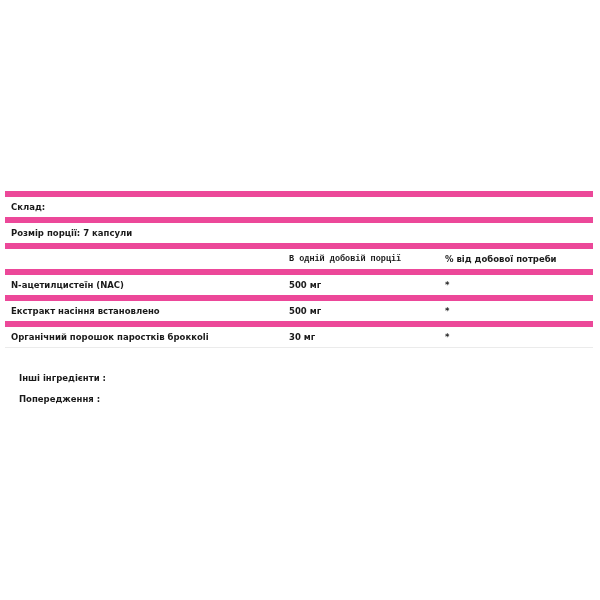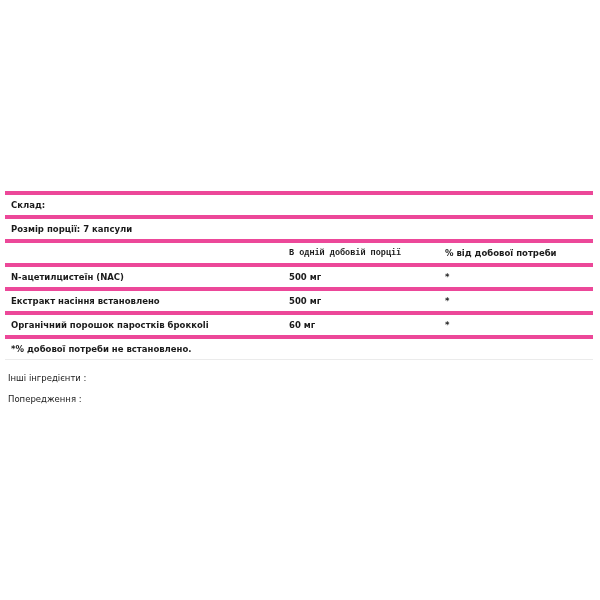--- a/index.html
+++ b/index.html
@@ -1,25 +1,25 @@
 <!DOCTYPE html>
 <html><head>
   <meta charset="utf-8">
   <style>
     html, body { margin: 0; padding: 0; background: #ffffff; }
     body { width: 600px; height: 600px; position: relative; overflow: hidden;
       font-family: "DejaVu Sans", "Liberation Sans", sans-serif; color: #1a1a1a; }
     .facts { position: absolute; left: 5px; top: 191px; width: 588px;
       border-collapse: collapse; font-size: 8.5px; font-weight: bold; }
-    .facts td { height: 20px; padding: 0 0 0 6px; border-top: 4px solid #ec4899;
+    .facts td { height: 20px; padding: 0 0 0 6px; border-top: 6px solid #ec4899;
       vertical-align: middle; white-space: nowrap; }
     .facts tr:last-child td { border-bottom: 1px solid #ebebeb; }
     .c1 { width: 272px; }
     .c2 { width: 150px; font-family: Liberation Mono, monospace; }
-    .extra { position: absolute; left: 8px; font-size: 8.5px; font-weight: normal; }
+    .extra { position: absolute; left: 19px; font-size: 8.5px; font-weight: bold; }
   </style>
 </head>
 <body>
 
 <table class="facts">
   <tbody>
       <tr>
     <td colspan="3">Склад:</td>
   </tr>
   <tr>
@@ -35,23 +35,20 @@
     <td>500 мг</td>
     <td>*</td>
   </tr>
   <tr>
     <td>Екстракт насіння встановлено</td>
     <td>500 мг</td>
     <td>*</td>
   </tr>
   <tr>
     <td>Органічний порошок паростків броккolі</td>
-    <td>60 мг</td>
+    <td>30 мг</td>
     <td>*</td>
-  </tr>
-  <tr>
-    <td colspan="3">*% добової потреби не встановлено.</td>
   </tr>
 </tbody>
   </table>
 
 <div class="extra" style="top:373px">Інші інгредієнти :</div>
 <div class="extra" style="top:394px">Попередження :</div>
 
 </body></html>

